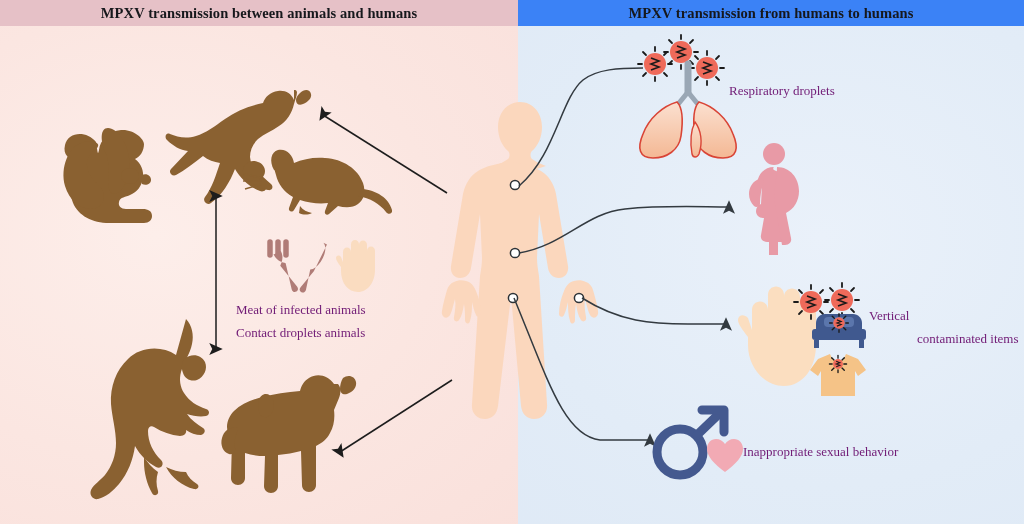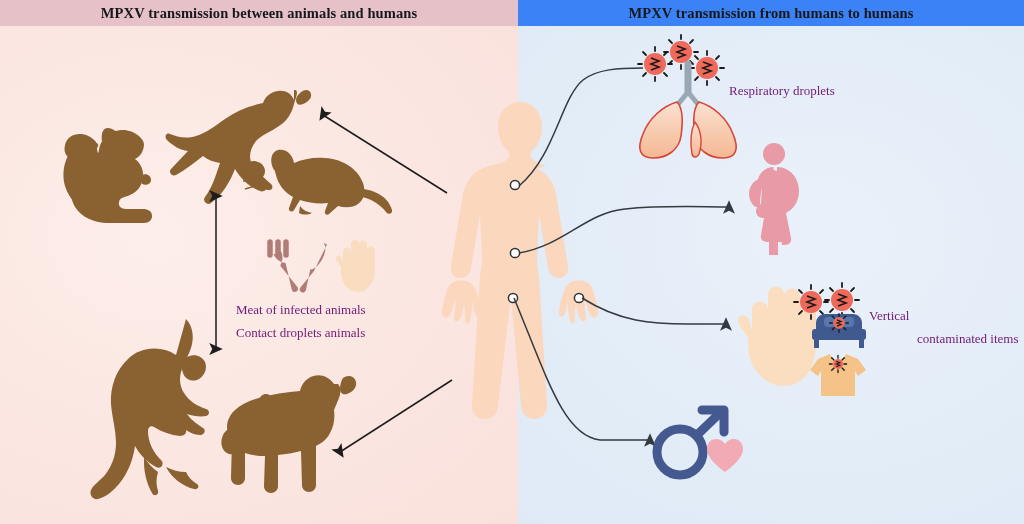--- a/index.html
+++ b/index.html
@@ -420,14 +420,15 @@
       <path d="M52 4 L74 4 L74 26" fill="none" stroke="#44598f" stroke-width="9" stroke-linecap="round" stroke-linejoin="round"></path>
     </svg>
   </div>
 
   <div class="lay" style="left:706px; top:438px;">
     <svg width="38" height="36" viewBox="0 0 38 36">
       <path fill="#f2aab4" d="M19 34C8 26 1 18 1 11 1 5 5 1 10 1c4 0 7 2 9 5 2-3 5-5 9-5 5 0 9 4 9 10 0 7-7 15-18 23z"></path>
     </svg>
   </div>
 
+  <div class="lbl" style="left:743px; top:444px;">Inappropriate sexual behavior</div>
 
 </div>
 
 </body></html>

